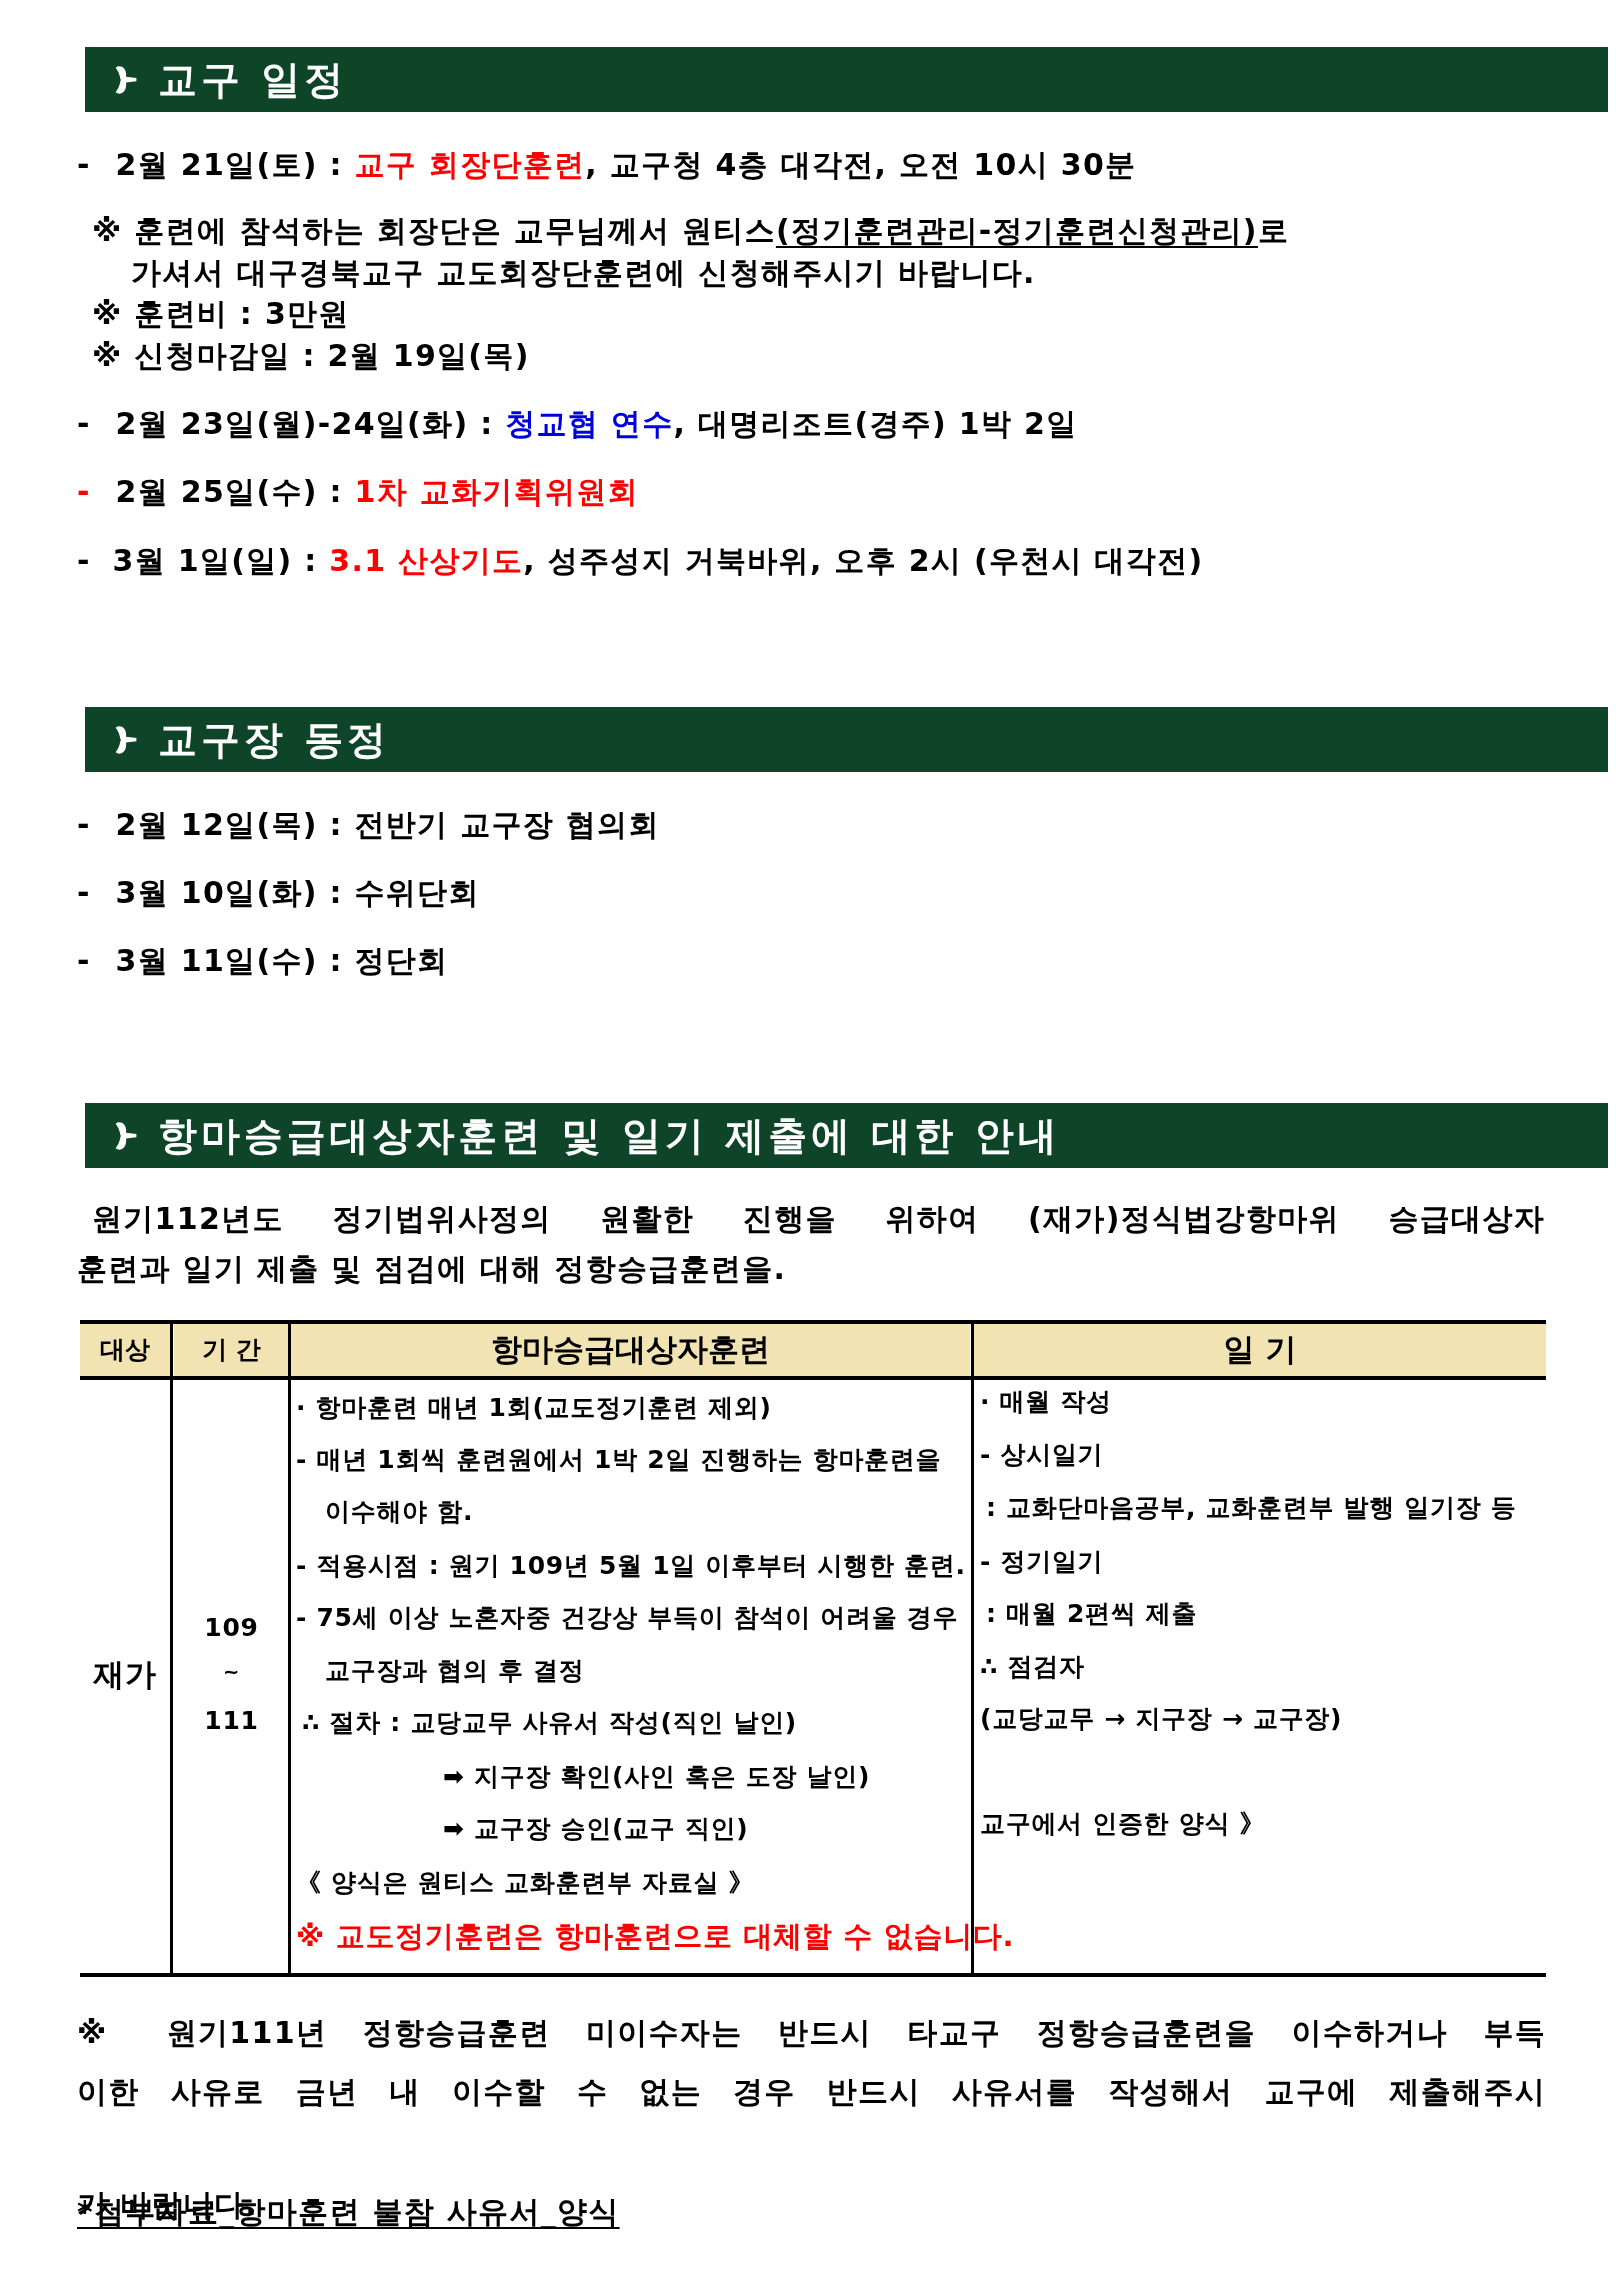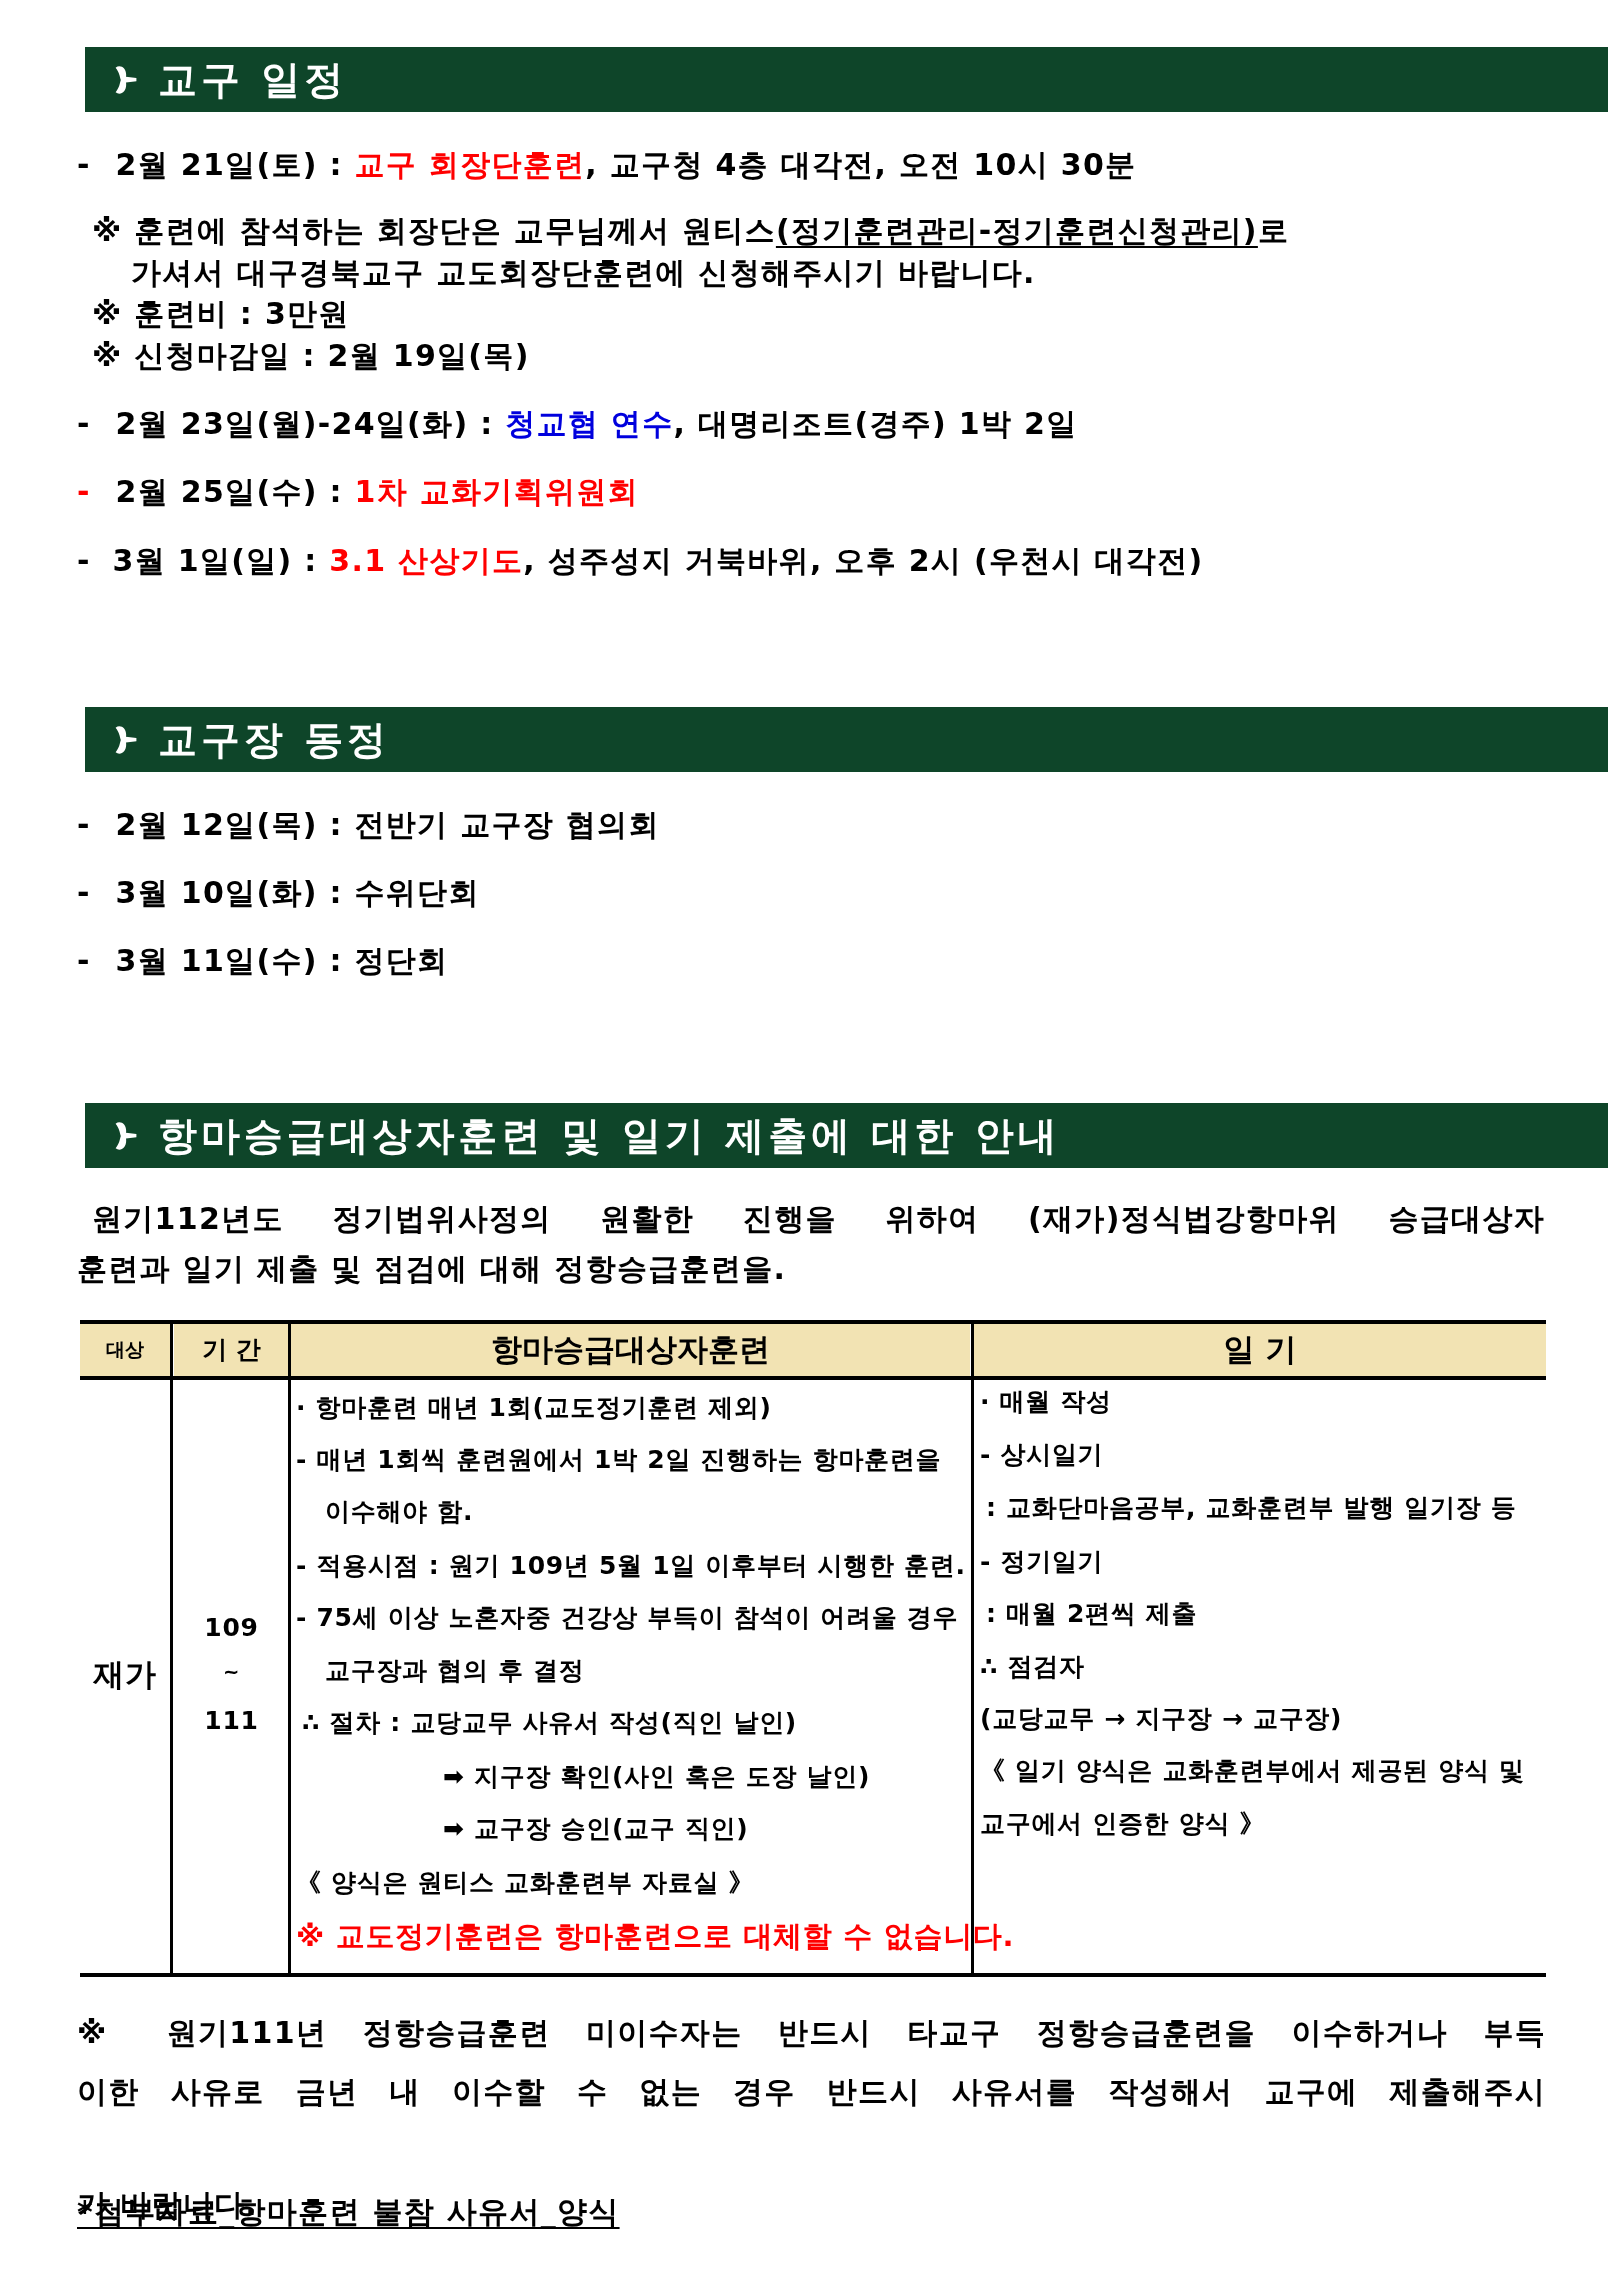--- a/index.html
+++ b/index.html
@@ -97,21 +97,21 @@
       </svg>
     </span>
   <span class="title">항마승급대상자훈련 및 일기 제출에 대한 안내</span>
 </div>
 
 <div class="para" style="top:1188px; left:92px; width:1453px;">원기112년도 정기법위사정의 원활한 진행을 위하여 (재가)정식법강항마위 승급대상자</div>
 <div class="line" style="top:1249px;">훈련과 일기 제출 및 점검에 대해 정항승급훈련을.</div>
 
 <div class="tbl">
 
-  <div class="hdr" style="left:0; width:90px; font-size:19px;">대상</div>
+  <div class="hdr" style="left:0; width:90px; font-size:25px;">대상</div>
   <div class="hdr" style="left:94px; width:115px; font-size:25px;">기 간</div>
   <div class="hdr" style="left:211px; width:679px; font-size:31px;">항마승급대상자훈련</div>
   <div class="hdr" style="left:894px; width:572px; font-size:31px;">일 기</div>
 
   <div class="hline" style="top:0; height:3.9px;"></div>
   <div class="hline" style="top:56px; height:3.9px;"></div>
   <div class="hline" style="top:653px; height:3.9px;"></div>
   <div class="vline" style="left:90px; top:3.9px; height:649px;"></div>
   <div class="vline" style="left:208px; top:3.9px; height:649px;"></div>
   <div class="vline" style="left:891px; top:3.9px; height:649px;"></div>
@@ -134,21 +134,20 @@
   <div class="cell-text" style="left:216px; top:546px;">《 양식은 원티스 교화훈련부 자료실 》</div>
   <div class="cell-text red" style="left:216px; top:597px; font-size:29px;">※ 교도정기훈련은 항마훈련으로 대체할 수 없습니다.</div>
 
   <div class="cell-text" style="left:900px; top:65px;">· 매월 작성</div>
   <div class="cell-text" style="left:900px; top:118px;"> - 상시일기</div>
   <div class="cell-text" style="left:906px; top:171px;">   : 교화단마음공부, 교화훈련부 발행 일기장 등</div>
   <div class="cell-text" style="left:900px; top:225px;"> - 정기일기</div>
   <div class="cell-text" style="left:906px; top:277px;">   : 매월 2편씩 제출</div>
   <div class="cell-text" style="left:900px; top:330px;">∴ 점검자</div>
   <div class="cell-text" style="left:900px; top:382px;">  (교당교무 → 지구장 → 교구장)</div>
-  <div class="cell-text" style="left:900px; top:434px;">《 일기 양식은 교화훈련부에서 제공된 양식 및</div>
   <div class="cell-text" style="left:900px; top:487px;">     교구에서 인증한 양식 》</div>
 </div>
 
 <div class="para" style="top:2002px;">※ 원기111년 정항승급훈련 미이수자는 반드시 타교구 정항승급훈련을 이수하거나 부득</div>
 <div class="para" style="top:2061px;">이한 사유로 금년 내 이수할 수 없는 경우 반드시 사유서를 작성해서 교구에 제출해주시</div>
 <div class="line" style="top:2137px;margin-top:48px;">기 바랍니다.</div>
 <div class="line ul" style="top:2192px;">*첨부자료_항마훈련 불참 사유서_양식</div>
 
 
 </body></html>

